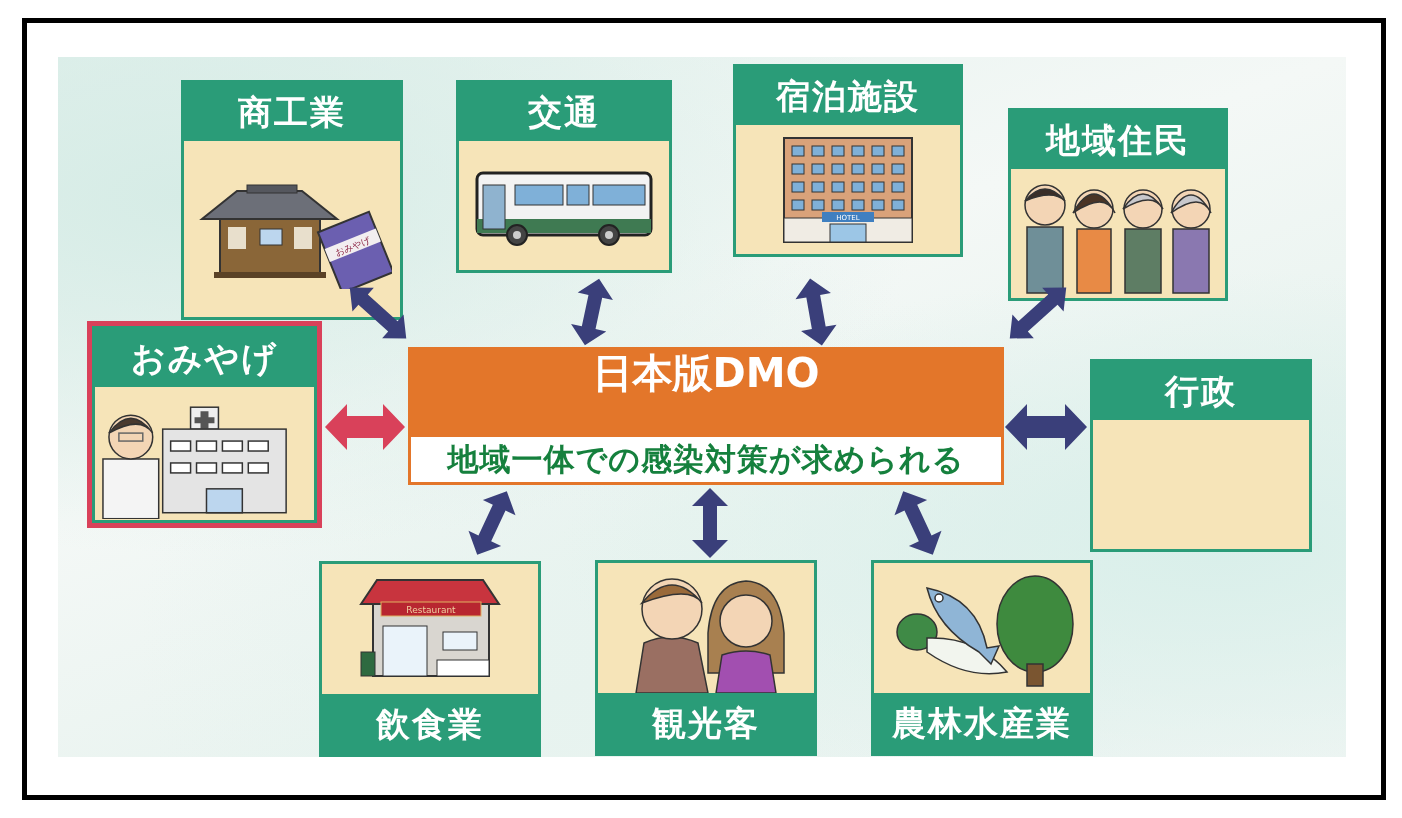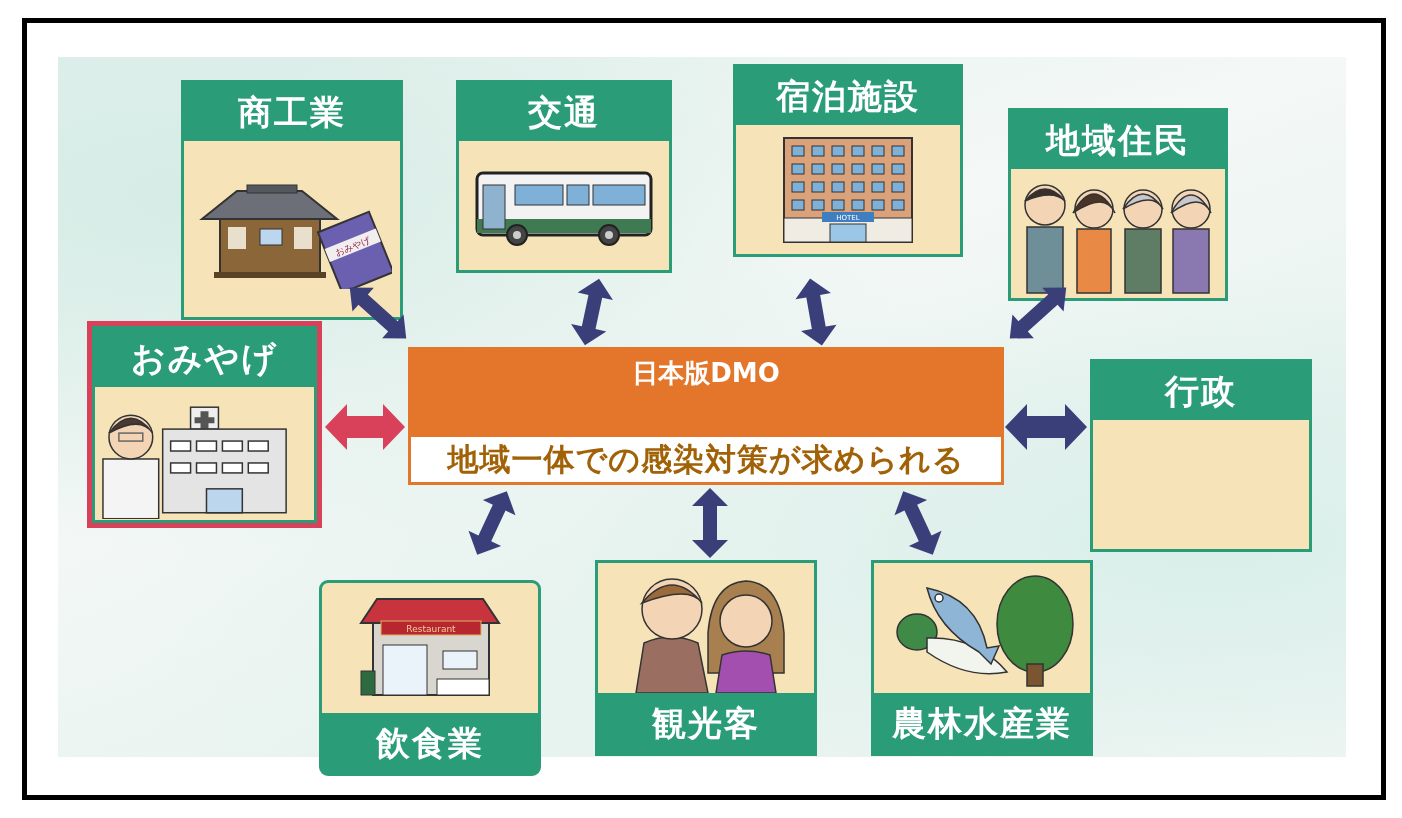--- a/index.html
+++ b/index.html
@@ -19,23 +19,23 @@
   .node.top .hdr { top:0; height:58px; line-height:58px; font-size:34px; }
   .node.bottom .hdr { bottom:0; height:60px; line-height:60px; font-size:34px; }
   .node .pic { position:absolute; left:0; right:0; display:flex; align-items:center; justify-content:center; }
   .node.top .pic { top:58px; bottom:0; }
   .node.bottom .pic { top:0; bottom:60px; }
   .node.medical { border:5px solid #d9415a; }
   .node.medical .inner { position:absolute; inset:0; border:3px solid #2a9c78; }
   .center { position:absolute; left:408px; top:347px; width:596px; height:138px; box-sizing:border-box;
             border:3px solid #e3762a; background:#e3762a; }
   .center .title { position:absolute; top:4px; left:0; right:0; text-align:center; color:#fff;
-                   font-weight:bold; font-size:26px; line-height:38px; }
+                   font-weight:bold; font-size:40px; line-height:38px; }
   .center .sub { position:absolute; bottom:0; left:0; right:0; height:45px; background:#fff;
-                 color:#a16207; font-weight:bold; font-size:31px; line-height:45px; text-align:center; letter-spacing:1px; }
+                 color:#15803d; font-weight:bold; font-size:31px; line-height:45px; text-align:center; letter-spacing:1px; }
   .arrow { position:absolute; }
   svg { display:block; }
 </style>
 </head>
 <body>
 
 <div class="frame"></div>
 <div class="canvas"></div>
 
 <div class="node top" style="left:181px;top:80px;width:222px;height:240px;">
@@ -163,21 +163,21 @@
         <rect x="112" y="100" width="36" height="24" fill="#bcd6ee"></rect>
       </g>
     </svg>
   </div>
 </div>
 
 <div class="node top" style="left:1090px;top:328px;width:222px;height:193px;margin-top:31px;">
   <div class="hdr">行政</div>
 </div>
 
-<div class="node bottom" style="left:319px;top:580px;width:222px;height:196px;border-radius:9px;">
+<div class="node bottom" style="left:319px;top:561px;width:222px;height:196px;">
   <div class="pic">
     <svg width="150" height="110" viewBox="0 0 150 110">
       <polygon points="6,30 22,6 128,6 144,30" fill="#c8343e" stroke="#333" stroke-width="2"></polygon>
       <rect x="18" y="30" width="116" height="72" fill="#d9d6d0" stroke="#333" stroke-width="2"></rect>
       <rect x="26" y="28" width="100" height="14" fill="#b82630" stroke="#e0b060"></rect>
       <text x="76" y="39" font-size="9" text-anchor="middle" fill="#f2d0a0">Restaurant</text>
       <rect x="28" y="52" width="44" height="50" fill="#eaf3fa" stroke="#333"></rect>
       <rect x="88" y="58" width="34" height="18" fill="#eaf3fa" stroke="#333"></rect>
       <rect x="82" y="86" width="52" height="16" fill="#fff" stroke="#333"></rect>
       <rect x="6" y="78" width="14" height="24" fill="#2e6a40" stroke="#333"></rect>

